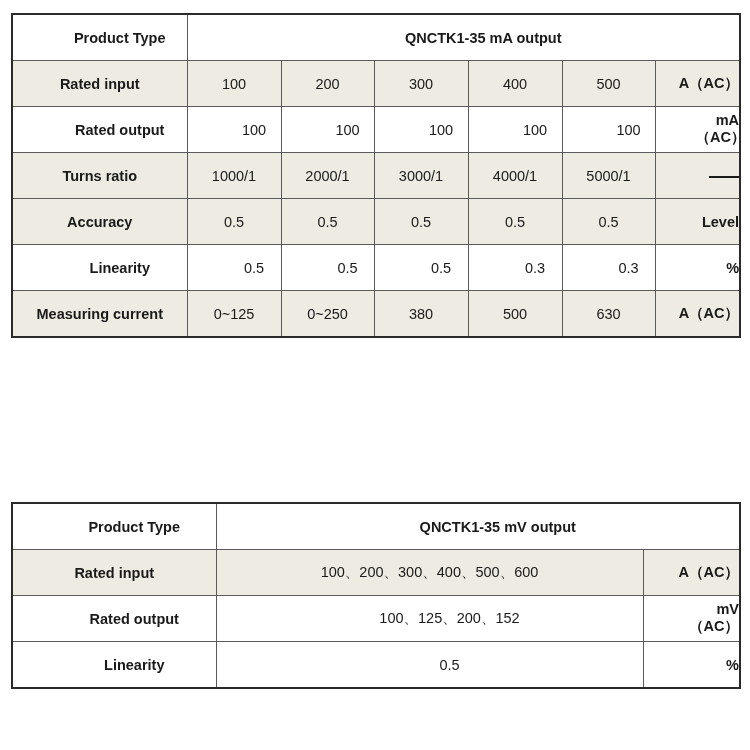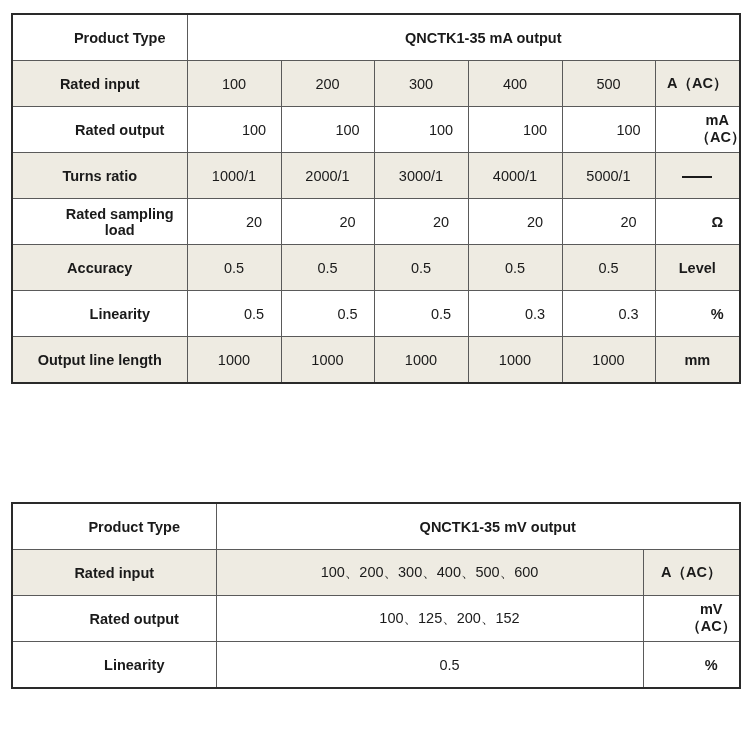--- a/index.html
+++ b/index.html
@@ -3,21 +3,21 @@
 <meta charset="utf-8">
 <style>
   html, body { margin: 0; padding: 0; background: #ffffff; }
   body { width: 750px; height: 750px; position: relative; overflow: hidden;
          font-family: "Liberation Sans", sans-serif; color: #1a1a1a; }
   table { position: absolute; border-collapse: collapse; table-layout: fixed;
           border: 2px solid #2a2a2a; }
   td { border: 1px solid #5a5a5a; text-align: center; vertical-align: middle;
        font-size: 14.5px; padding: 0; height: 45px; }
   td.label { font-weight: bold; }
-  td.unit { font-weight: bold; }
+  td.unit { font-weight: bold; text-align: right; }
   tr.shade td { background: #eeebe2; margin-left: 21px; }
   tr.plain td { background: #ffffff; padding-left: 40px; }
   #t1 { left: 11px; top: 13px; width: 728px; }
   #t2 { left: 11px; top: 502px; width: 728px; }
   .dash { display: inline-block; width: 30px; height: 2px; background: #1a1a1a; vertical-align: middle; }
 </style>
 </head>
 <body>
 
 <table id="t1">
@@ -55,55 +55,46 @@
   </tr>
   <tr class="shade">
     <td class="label">Turns ratio</td>
     <td>1000/1</td>
     <td>2000/1</td>
     <td>3000/1</td>
     <td>4000/1</td>
     <td>5000/1</td>
     <td class="unit"><span class="dash"></span></td>
   </tr>
-  <tr class="plain">
-    <td class="label">Rated sampling load</td>
-    <td>20</td>
-    <td>20</td>
-    <td>20</td>
-    <td>20</td>
-    <td>20</td>
-    <td class="unit">Ω</td>
-  </tr>
   <tr class="shade">
     <td class="label">Accuracy</td>
     <td>0.5</td>
     <td>0.5</td>
     <td>0.5</td>
     <td>0.5</td>
     <td>0.5</td>
     <td class="unit">Level</td>
   </tr>
   <tr class="plain">
     <td class="label">Linearity</td>
     <td>0.5</td>
     <td>0.5</td>
     <td>0.5</td>
     <td>0.3</td>
     <td>0.3</td>
     <td class="unit">%</td>
   </tr>
   <tr class="shade">
-    <td class="label">Output line length</td>
-    <td>1000</td>
-    <td>1000</td>
-    <td>1000</td>
-    <td>1000</td>
-    <td>1000</td>
-    <td class="unit">mm</td>
+    <td class="label">Measuring current</td>
+    <td>0~125</td>
+    <td>0~250</td>
+    <td>380</td>
+    <td>500</td>
+    <td>630</td>
+    <td class="unit">A（AC）</td>
   </tr>
 </tbody>
   </table>
 
 <table id="t2">
   <colgroup>
     <col style="width:204px">
       <col style="width:427px">
       <col style="width:97px">
   </colgroup>

